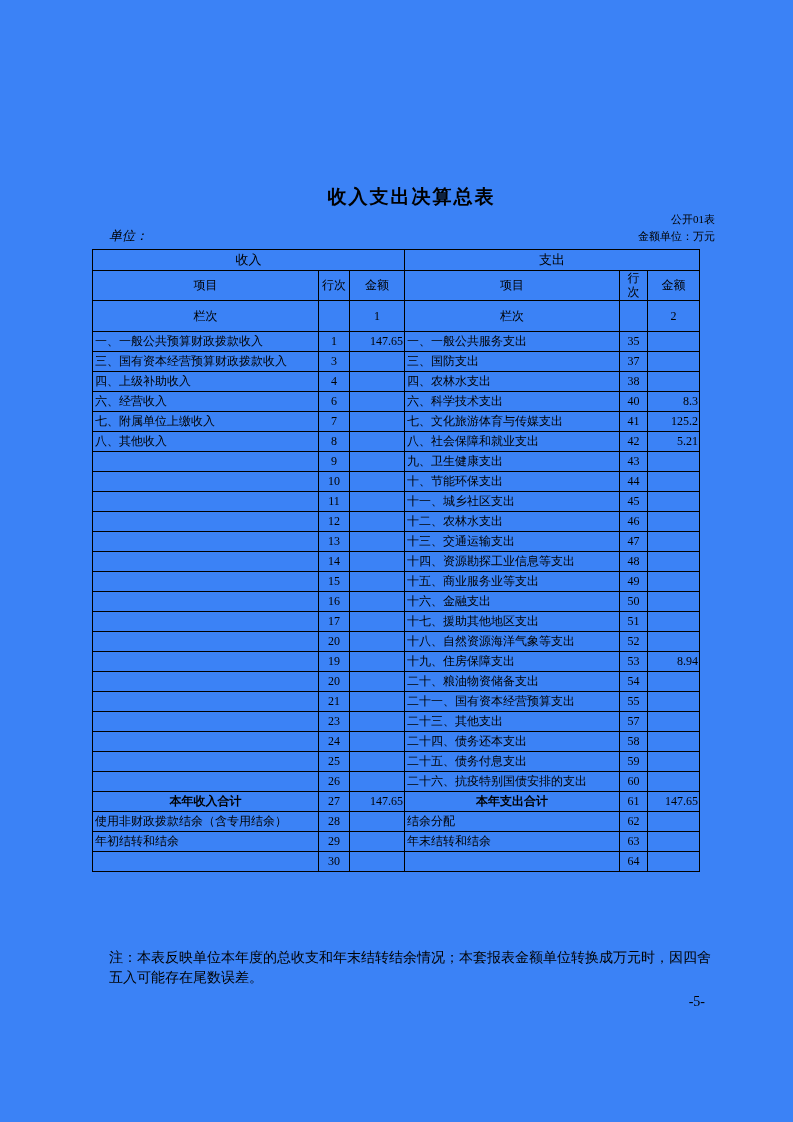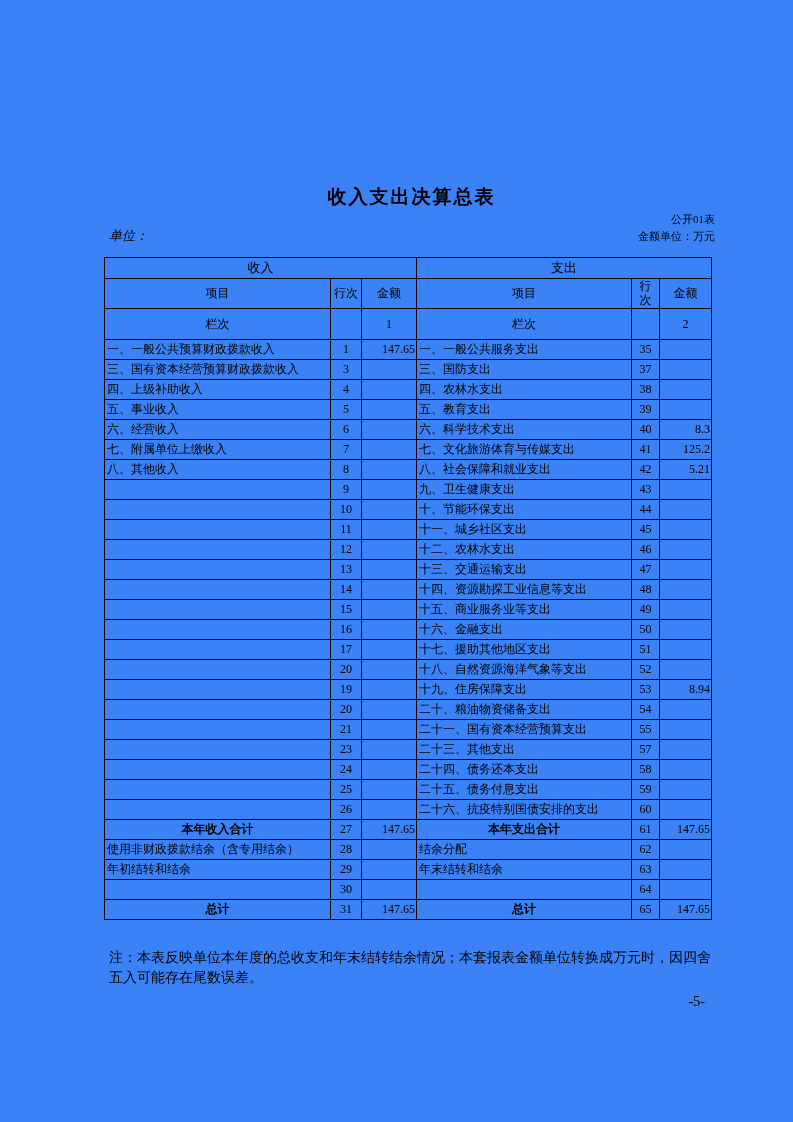--- a/index.html
+++ b/index.html
@@ -6,22 +6,22 @@
   html, body { margin: 0; padding: 0; background: #ffffff; }
   body { font-family: "Liberation Serif", "DejaVu Serif", serif; color: #000; }
   .page { position: relative; width: 793px; height: 1122px; background: #3b82f6; overflow: hidden; }
 
   .title { position: absolute; top: 184px; left: 108px; width: 607px; text-align: center;
            font-size: 19px; font-weight: bold; letter-spacing: 2px; }
   .table-code { position: absolute; top: 212px; right: 78px; font-size: 11px; }
   .unit-label { position: absolute; top: 227px; left: 109px; font-size: 13px; font-style: italic; }
   .amount-unit { position: absolute; top: 229px; right: 78px; font-size: 11px; }
 
-  table.main { position: absolute; top: 249px; left: 104px; width: 607px;
-               border-collapse: collapse; table-layout: fixed; margin-top: 8px; }
+  table.main { position: absolute; top: 249px; left: 92px; width: 607px;
+               border-collapse: collapse; table-layout: fixed; }
   .main th, .main td { border: 1px solid #000; font-size: 12px; font-weight: normal;
                        padding: 0 2px; overflow: hidden; white-space: nowrap; }
   .main th { text-align: center; }
   tr.h1 { height: 21px; }
   tr.h1 th { font-size: 13px; }
   tr.h2 { height: 30px; }
   tr.h3 { height: 31px; }
   tbody tr { height: 20px; }
   th.wrap { white-space: normal; word-break: break-all; line-height: 1.15; padding: 0 7px; }
   td.item { text-align: left; }
@@ -93,28 +93,20 @@
         </tr>
         <tr>
           <td class="item">四、上级补助收入</td>
           <td class="line">4</td>
           <td class="amt"></td>
           <td class="item">四、农林水支出</td>
           <td class="line">38</td>
           <td class="amt"></td>
         </tr>
         <tr>
-          <td class="item">五、事业收入</td>
-          <td class="line">5</td>
-          <td class="amt"></td>
-          <td class="item">五、教育支出</td>
-          <td class="line">39</td>
-          <td class="amt"></td>
-        </tr>
-        <tr>
           <td class="item">六、经营收入</td>
           <td class="line">6</td>
           <td class="amt"></td>
           <td class="item">六、科学技术支出</td>
           <td class="line">40</td>
           <td class="amt">8.3</td>
         </tr>
         <tr>
           <td class="item">七、附属单位上缴收入</td>
           <td class="line">7</td>
@@ -292,27 +284,19 @@
           <td class="amt"></td>
         </tr>
         <tr>
           <td class="item"></td>
           <td class="line">30</td>
           <td class="amt"></td>
           <td class="item"></td>
           <td class="line">64</td>
           <td class="amt"></td>
         </tr>
-        <tr>
-          <td class="item emph">总计</td>
-          <td class="line">31</td>
-          <td class="amt">147.65</td>
-          <td class="item emph">总计</td>
-          <td class="line">65</td>
-          <td class="amt">147.65</td>
-        </tr>
       </tbody>
   </table>
 
   <div class="note">注：本表反映单位本年度的总收支和年末结转结余情况；本套报表金额单位转换成万元时，因四舍五入可能存在尾数误差。</div>
   <div class="page-number">-5-</div>
 
 </div>
 
 </body></html>

